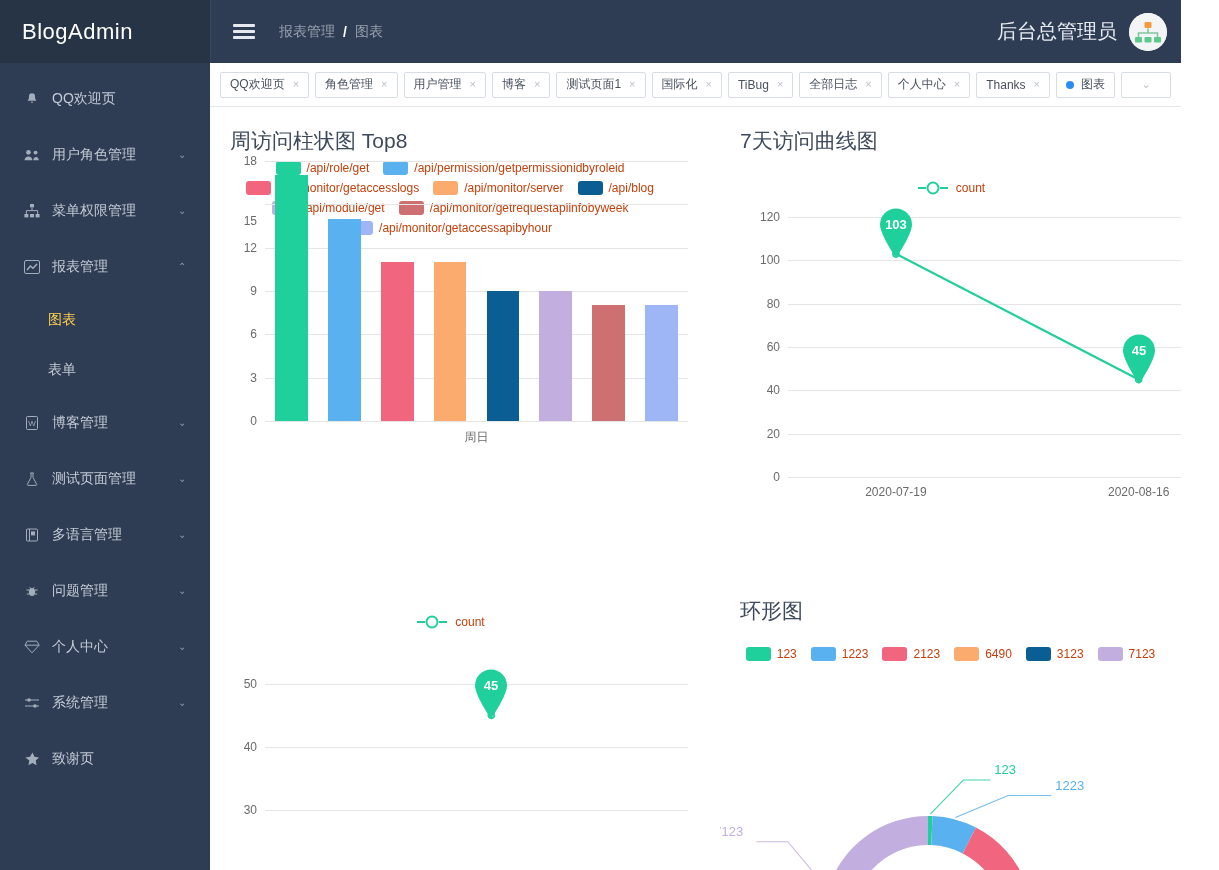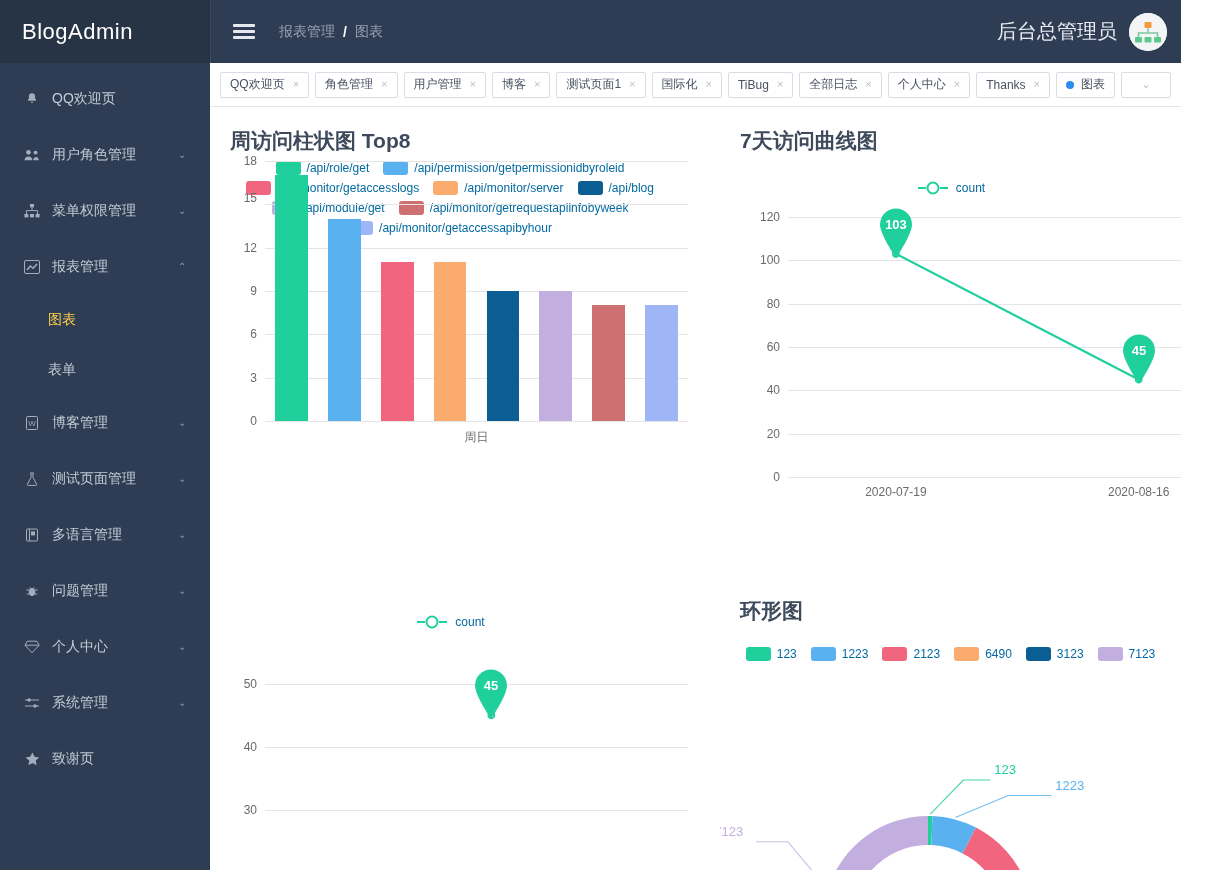--- a/index.html
+++ b/index.html
@@ -128,31 +128,31 @@
 
   .content {
     flex: 1 1 auto; overflow: hidden;
     background: #ffffff;
     display: grid;
     grid-template-columns: 510px 1fr;
     grid-template-rows: 470px 1fr;
   }
   .card { position: relative; overflow: hidden; padding: 20px 10px 0 10px; }
   .card-title {
-    font-size: 21px; color: #3e4a5b; font-weight: bold;
+    font-size: 21px; color: #3e4a5b; font-weight: normal;
     padding-left: 10px; margin-bottom: 6px;
   }
 
   
   .chart { position: relative; width: 100%; }
   .legend {
     display: flex; flex-wrap: wrap;
     justify-content: center;
     gap: 6px 14px;
-    font-size: 12px; color: #0369a1;
+    font-size: 12px; color: #c2410c;
     padding: 0 8px;
   }
   .legend-item { display: inline-flex; align-items: center; gap: 6px; }
   .legend-swatch { width: 25px; height: 14px; border-radius: 3px; display: inline-block; }
   .legend-line {
     display: inline-flex; align-items: center; gap: 0;
   }
   .legend-line svg { display: block; }
 
   .plot { position: relative; }
@@ -445,21 +445,21 @@
               <div class="ytick" style="top:260px;">0</div>
               <div class="gridline" style="top:216.66666666666669px;"></div>
               <div class="ytick" style="top:216.66666666666669px;">3</div>
               <div class="gridline" style="top:173.33333333333334px;"></div>
               <div class="ytick" style="top:173.33333333333334px;">6</div>
               <div class="gridline" style="top:130px;"></div>
               <div class="ytick" style="top:130px;">9</div>
               <div class="gridline" style="top:86.66666666666669px;"></div>
               <div class="ytick" style="top:86.66666666666669px;">12</div>
               <div class="gridline" style="top:43.333333333333314px;"></div>
-              <div class="ytick" style="top:37px;">15</div>
+              <div class="ytick" style="top:60px;">15</div>
               <div class="gridline" style="top:0px;"></div>
               <div class="ytick" style="top:0px;">18</div>
               <div class="bar" style="left:10.04625px;width:32.7825px;height:245.55555555555554px;background:#1fcf9c;" title="/api/role/get: 17"></div>
               <div class="bar" style="left:62.92125px;width:32.7825px;height:202.22222222222223px;background:#5ab1ef;" title="/api/permission/getpermissionidbyroleid: 14"></div>
               <div class="bar" style="left:115.79625px;width:32.7825px;height:158.8888888888889px;background:#f1657e;" title="/api/monitor/getaccesslogs: 11"></div>
               <div class="bar" style="left:168.67125px;width:32.7825px;height:158.8888888888889px;background:#fbab6d;" title="/api/monitor/server: 11"></div>
               <div class="bar" style="left:221.54625px;width:32.7825px;height:130px;background:#0a5e94;" title="/api/blog: 9"></div>
               <div class="bar" style="left:274.42125px;width:32.7825px;height:130px;background:#c2afdf;" title="/api/module/get: 9"></div>
               <div class="bar" style="left:327.29625px;width:32.7825px;height:115.55555555555554px;background:#ce6f72;" title="/api/monitor/getrequestapiinfobyweek: 8"></div>
               <div class="bar" style="left:380.17125px;width:32.7825px;height:115.55555555555554px;background:#9eb6f5;" title="/api/monitor/getaccessapibyhour: 8"></div>

